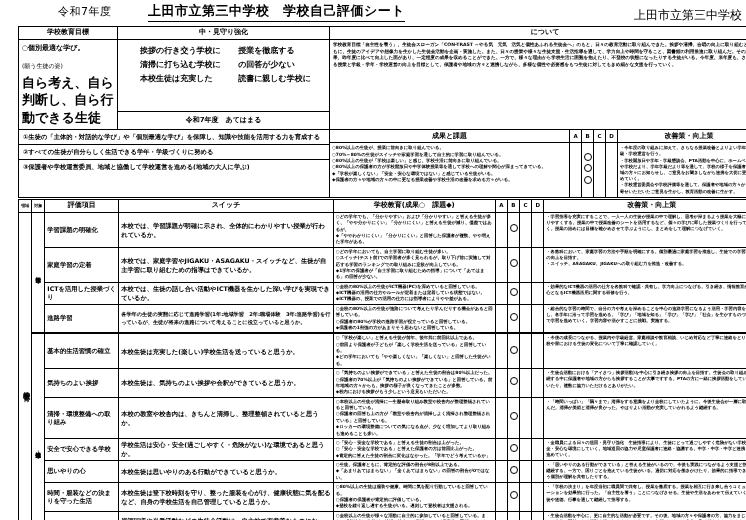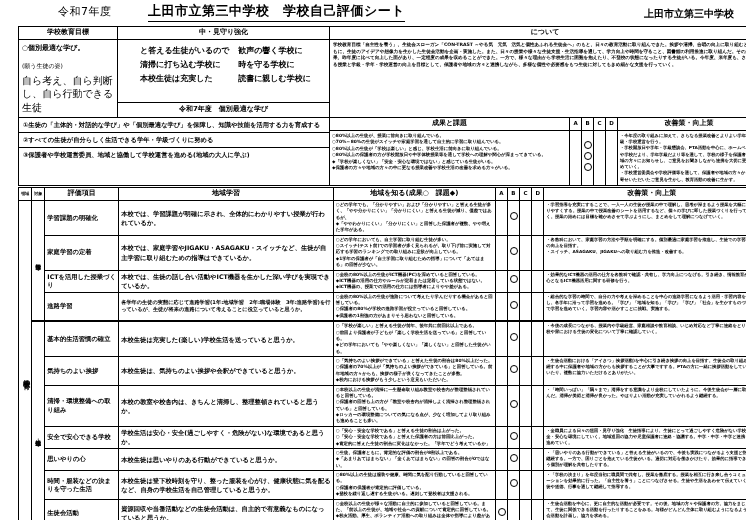--- a/index.html
+++ b/index.html
@@ -40,24 +40,24 @@
     left: 148px;
     top: 2px;
     font-size: 13px;
     font-weight: bold;
     letter-spacing: .5px;
     border-bottom: 1px solid #000;
     padding-bottom: 1px;
   }
   .schoolname {
     position: absolute;
-    right: 12px;
+    right: 4px;
     top: 7px;
-    font-size: 10px;
-    font-weight: bold;
+    font-size: 12px;
+    font-weight: normal;
   }
 
   
   table {
     border-collapse: collapse;
     table-layout: fixed;
     width: 742px;
     margin-left: 18px;
   }
   td, th {
@@ -87,22 +87,22 @@
     font-weight: bold;
     line-height: 1.5;
     padding: 3px 3px;
   }
   .goal-cell .sub {
     font-size: 6px;
     font-weight: normal;
     margin-top: 7px;
   }
   .goal-cell .sub2 {
-    font-size: 10px;
-    font-weight: normal;
+    font-size: 13px;
+    font-weight: bold;
     margin-top: 4px;
     line-height: 1.35;
   }
   .slogan {
     padding: 4px 0 4px 0;
   }
   .slogan-row {
     display: flex;
     font-size: 8px;
     font-weight: bold;
@@ -224,36 +224,36 @@
       <td class="hdr" colspan="6">について</td>
     </tr>
     <tr>
       <td rowspan="2" class="goal-cell">
         <div>○個別最適な学び。</div>
         <div class="sub">(願う生徒の姿)</div>
         <div class="sub2">自ら考え、自ら判断し、自ら行動できる生徒</div>
       </td>
       <td colspan="2" class="slogan" style="height:44px">
         <div class="slogan-row">
-          <span class="slogan-col-a">と答える生徒がいるので</span>
-          <span class="slogan-col-b">歓声の響く学校に</span>
+          <span class="slogan-col-a">挨拶の行き交う学校に</span>
+          <span class="slogan-col-b">授業を徹底する</span>
         </div>
         <div class="slogan-row">
           <span class="slogan-col-a">清掃に打ち込む学校に</span>
-          <span class="slogan-col-b">時を守る学校に</span>
+          <span class="slogan-col-b">の回答が少ない</span>
         </div>
         <div class="slogan-row">
           <span class="slogan-col-a">本校生徒は充実した</span>
           <span class="slogan-col-b">読書に親しむ学校に</span>
         </div>
       </td>
       <td colspan="6" rowspan="2" class="overall-text">学校教育目標「自主性を養う」、生徒会スローガン「CON-TRAST ～やる気　元気　活気と個性あふれる生徒会へ」のもと、日々の教育活動に取り組んできた。挨拶や清掃、合唱の向上に取り組むとともに、生徒のアイデアや想像力を生かした生徒会活動を企画・実施した。また、日々の授業や様々な生徒支援・生活指導を通して、学力向上や時間を守ること、図書館の利用推進に取り組んだ。その結果、昨年度に比べて向上した面があり、一定程度の成果を収めることができた。一方で、様々な理由から学校生活に困難を抱えたり、不登校の状態になったりする生徒がいる。今年度、来年度も、さらなる授業と学級・学年・学校運営の向上を目標として、保護者や地域の方々と連携しながら、多様な個性や必要感をもつ生徒に対してもきめ細かな支援を行っていく。</td>
     </tr>
     <tr>
-      <td colspan="2" class="hdr" style="font-size:7px">令和7年度　個別最適な学び</td>
+      <td colspan="2" class="hdr" style="font-size:7px">令和7年度　あてはまる</td>
     </tr>
     <tr>
       <td colspan="3" rowspan="2" style="padding:0">
         <div class="focus-list">
           <div>①生徒の「主体的・対話的な学び」や「個別最適な学び」を保障し、知識や技能を活用する力を育成する</div>
           <div>②すべての生徒が自分らしく生活できる学年・学級づくりに努める</div>
           <div>③保護者や学校運営委員、地域と協働して学校運営を進める(地域の大人に学ぶ)</div>
         </div>
       </td>
       <td class="hdr">成果と課題</td>
@@ -296,22 +296,22 @@
       <col style="width:12px">
       <col style="width:12px">
       <col style="width:12px">
       <col style="width:213px">
     </colgroup>
     <tbody>
         <tr>
       <td class="hdr" style="font-size:4.2px;padding:0">領域</td>
       <td class="hdr" style="font-size:4.2px;padding:0">対象</td>
       <td class="hdr">評価項目</td>
-      <td class="hdr">地域学習</td>
-      <td class="hdr">地域を知る(成果○　課題◆)</td>
+      <td class="hdr">スイッチ</td>
+      <td class="hdr">学校教育(成果○　課題◆)</td>
       <td class="hdr hdr-sm">A</td>
       <td class="hdr hdr-sm">B</td>
       <td class="hdr hdr-sm">C</td>
       <td class="hdr hdr-sm">D</td>
       <td class="hdr">改善策・向上策</td>
     </tr>
     </tbody>
       <tbody id="eval-body">
         <tr>
           <td class="vcell" rowspan="12">

